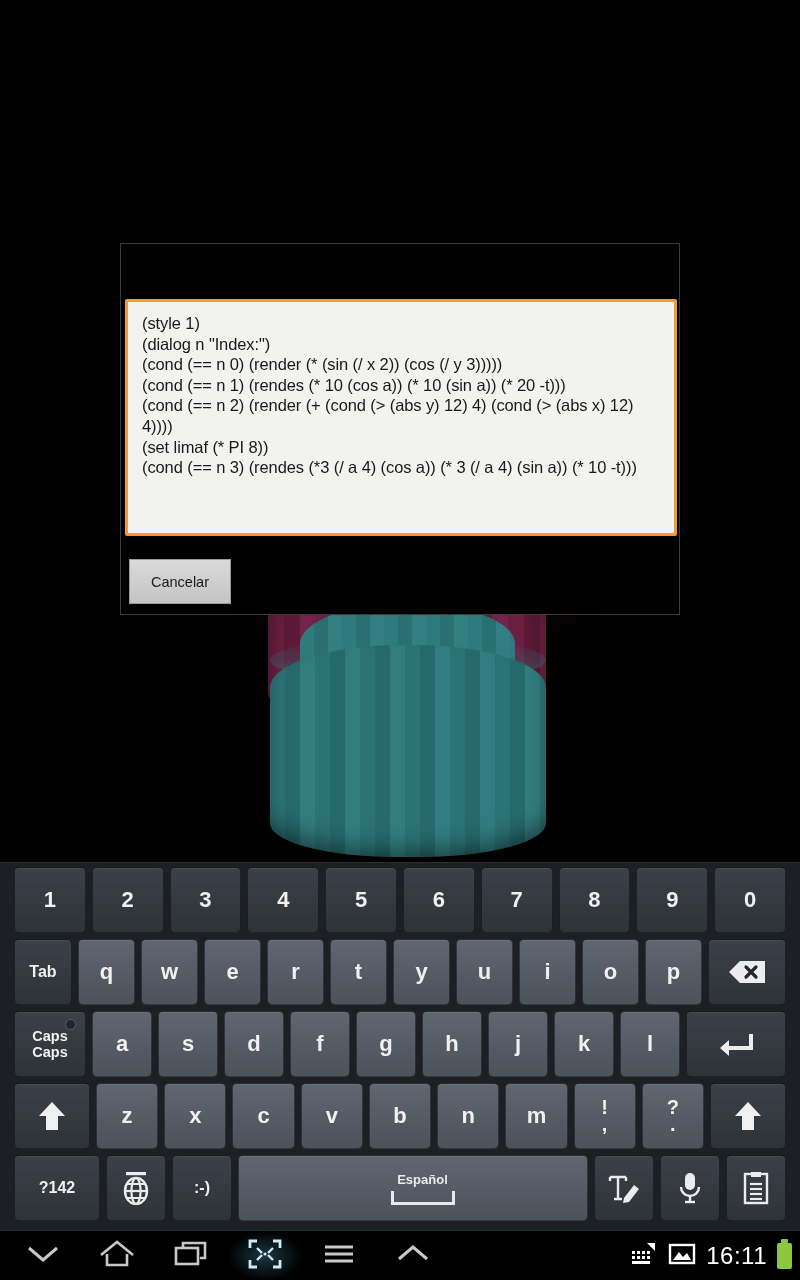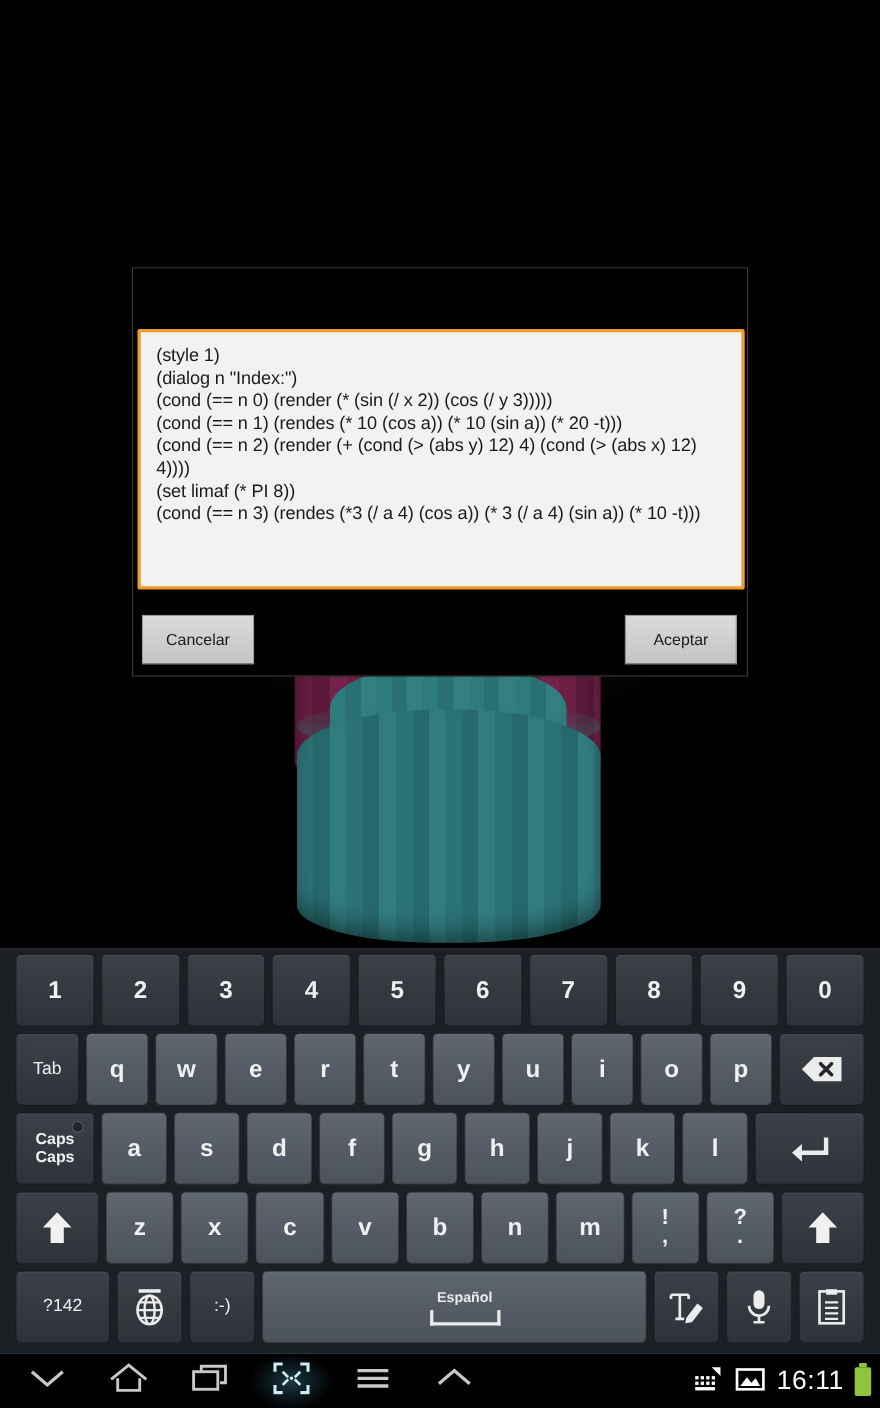--- a/index.html
+++ b/index.html
@@ -187,21 +187,21 @@
     cursor: pointer;
     user-select: none;
     position: relative;
   }
   .key.light {
     background: linear-gradient(180deg, #606770 0%, #555b64 55%, #4d535b 100%);
   }
   .key.dark {
     background: linear-gradient(180deg, #3b4148 0%, #343940 55%, #2e333a 100%);
   }
-  .key.small-label { font-size: 16px; font-weight: normal; }
+  .key.small-label { font-size: 16px; font-weight: bold; }
   .key.tiny-label  { font-size: 14.5px; font-weight: bold; line-height: 16px; }
   .key svg { display: block; }
 
   
   .w-tab    { flex: 0 0 58px; }
   .w-bksp   { flex: 0 0 78px; }
   .w-caps   { flex: 0 0 72px; }
   .w-enter  { flex: 0 0 100px; }
   .w-shift  { flex: 0 0 76px; }
   .w-sym    { flex: 0 0 86px; }
@@ -314,21 +314,20 @@
 (dialog n "Index:")
 (cond (== n 0) (render (* (sin (/ x 2)) (cos (/ y 3)))))
 (cond (== n 1) (rendes (* 10 (cos a)) (* 10 (sin a)) (* 20 -t)))
 (cond (== n 2) (render (+ (cond (&gt; (abs y) 12) 4) (cond (&gt; (abs x) 12) 4))))
 (set limaf (* PI 8))
 (cond (== n 3) (rendes (*3 (/ a 4) (cos a)) (* 3 (/ a 4) (sin a)) (* 10 -t)))</div>
     </div>
 
     <div id="dialog-buttons">
       <div class="dlg-btn" id="btn-cancel">Cancelar</div>
-      <div class="dlg-btn" id="btn-accept">Aceptar</div>
     </div>
   </div>
 
   <div id="keyboard">
 
     <div class="kb-row">
       <div class="key dark">1</div>
       <div class="key dark">2</div>
       <div class="key dark">3</div>
       <div class="key dark">4</div>

